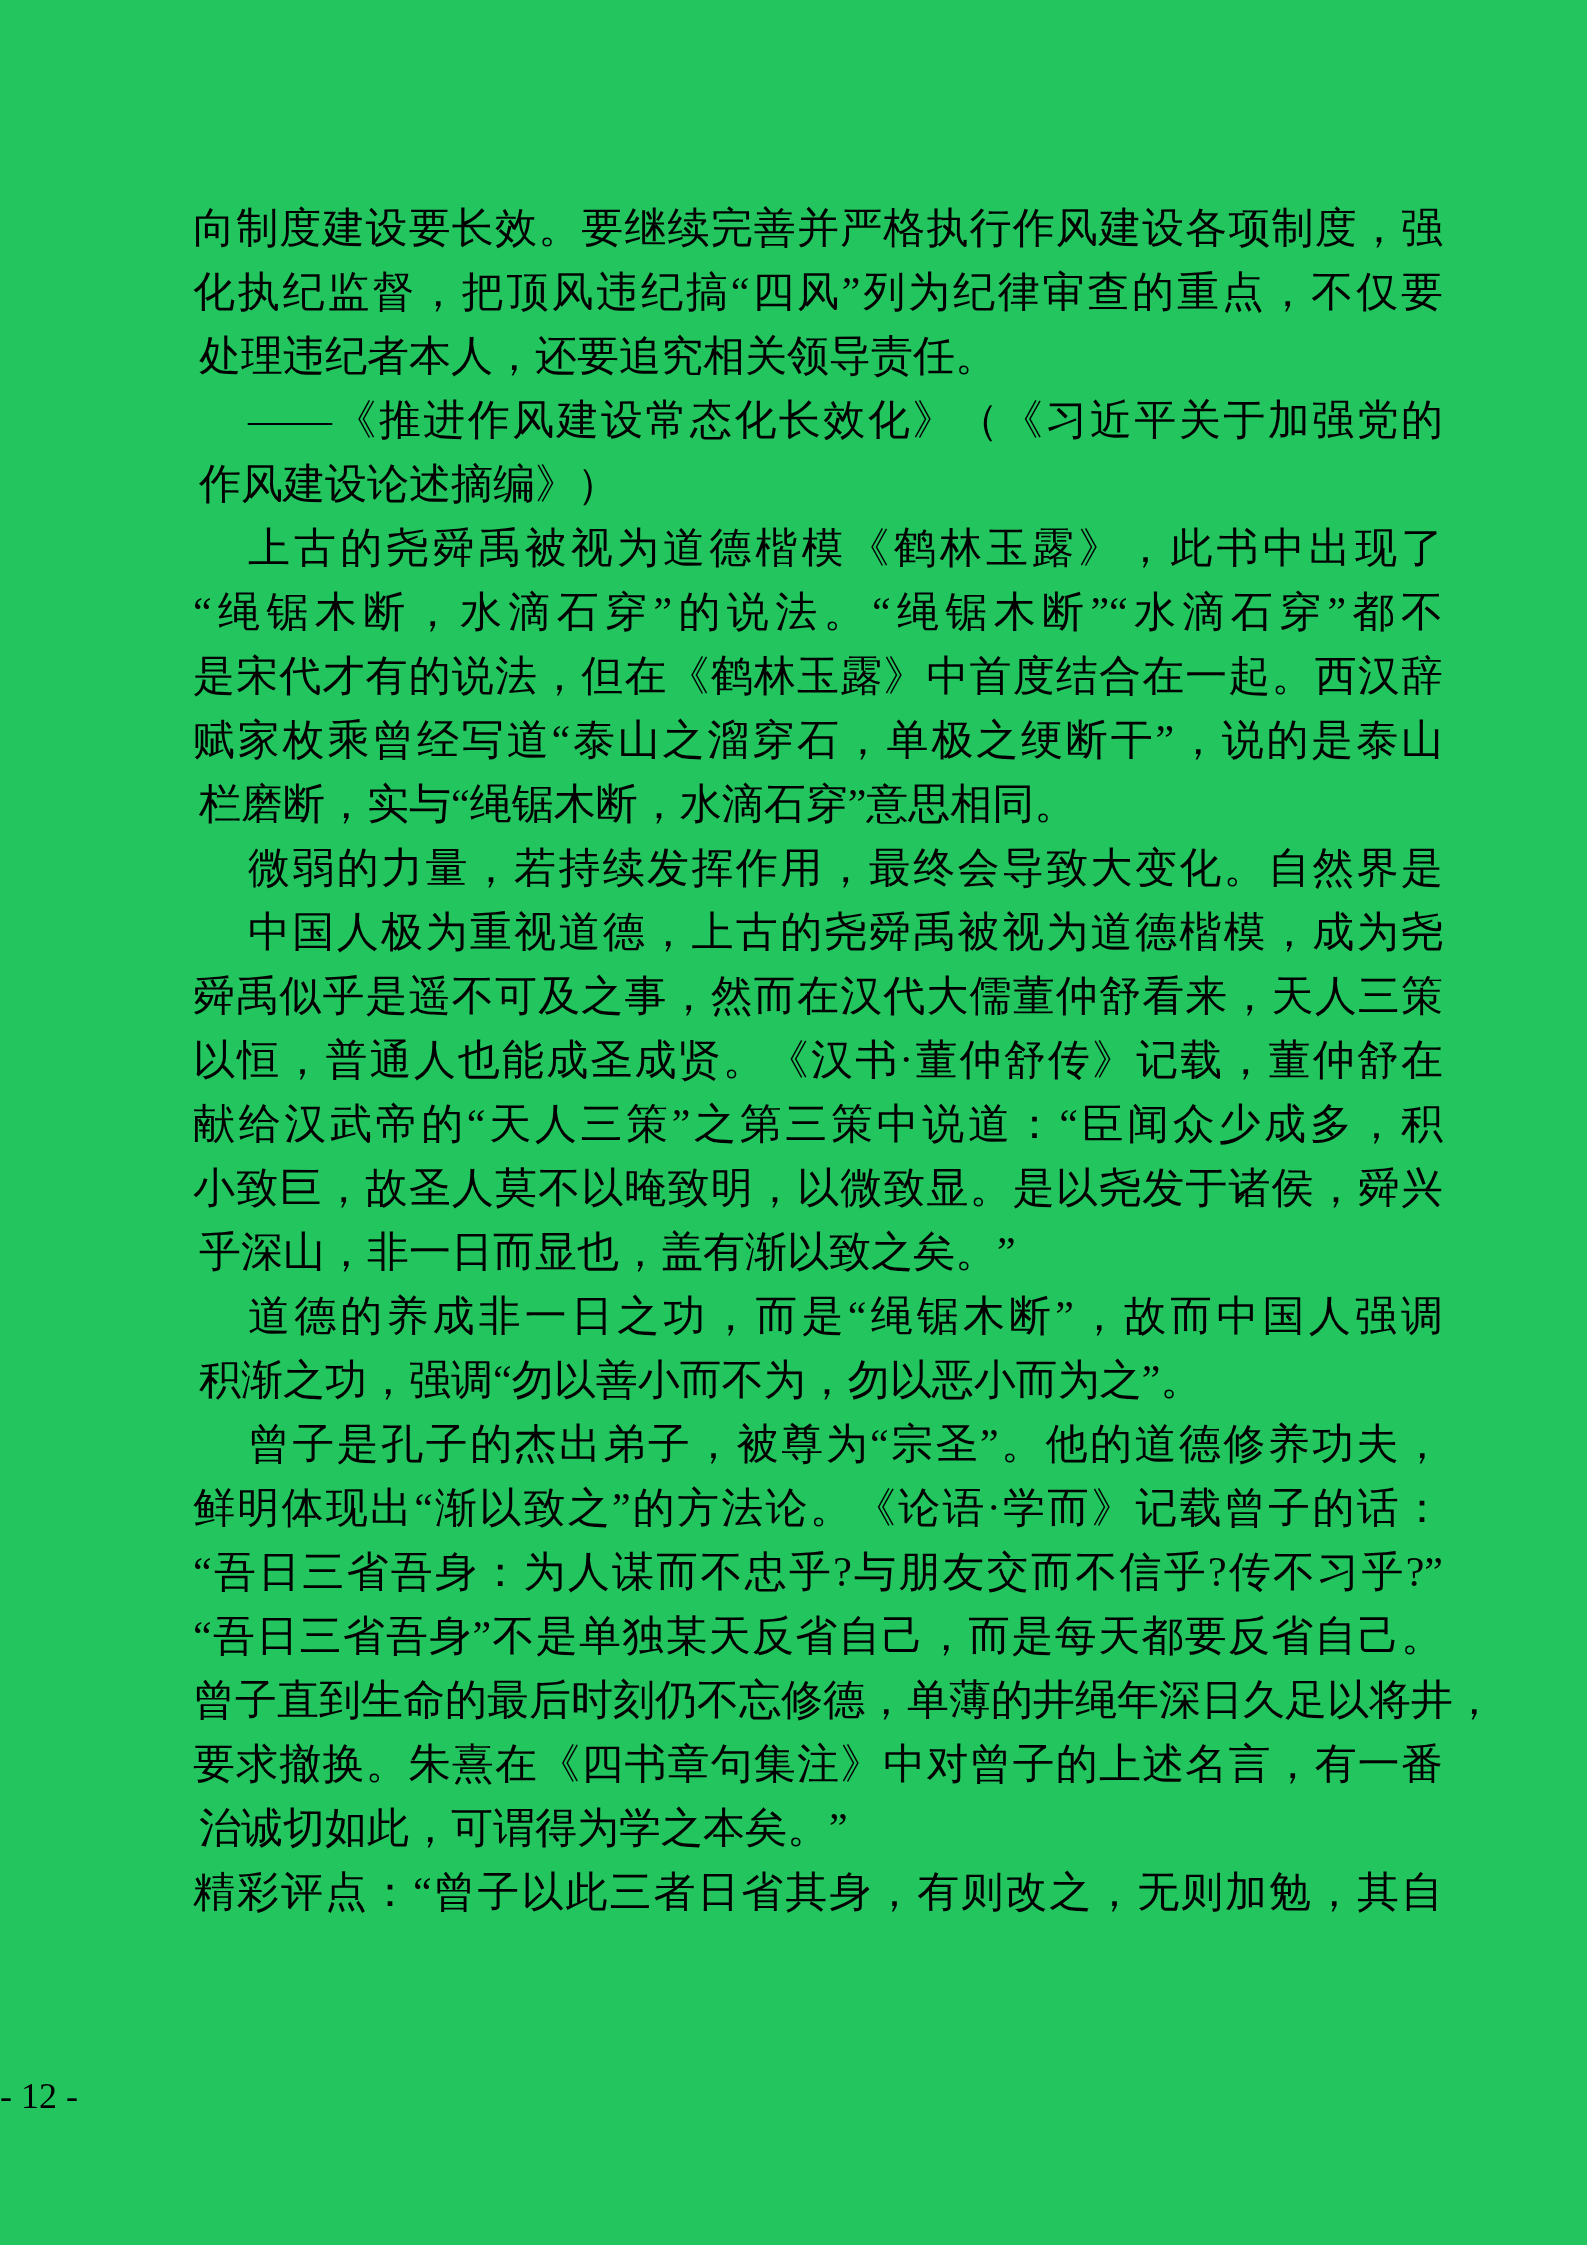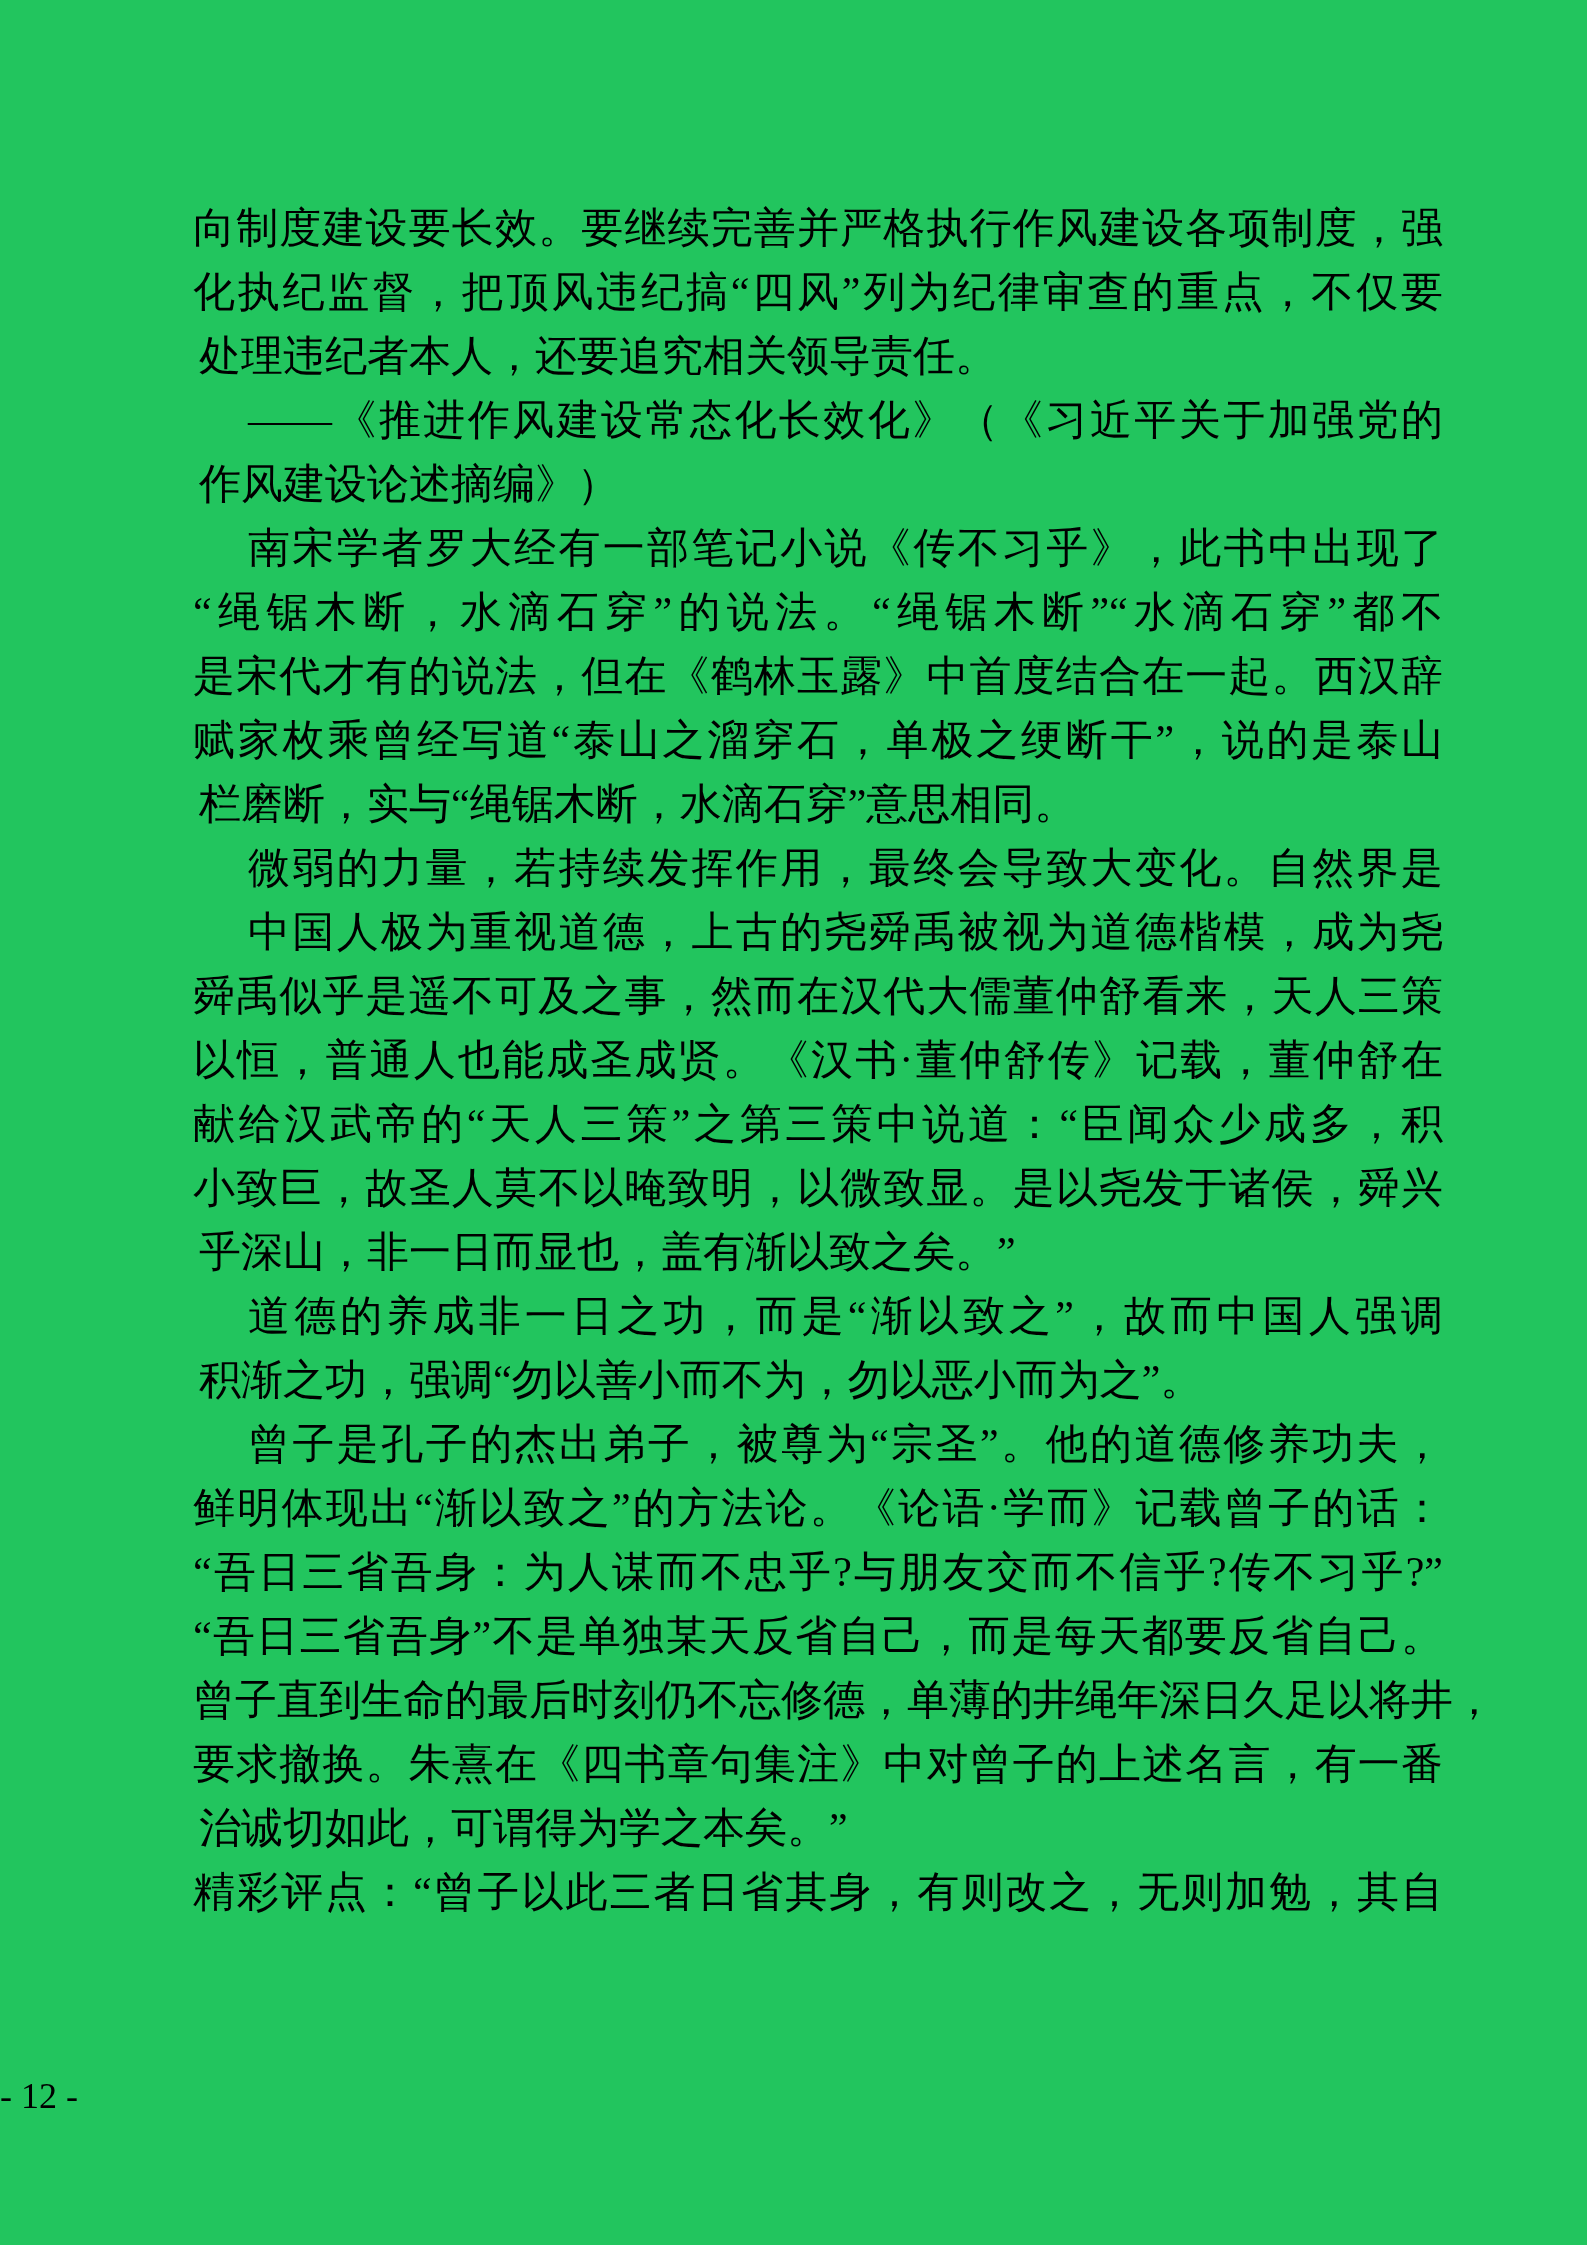--- a/index.html
+++ b/index.html
@@ -52,33 +52,33 @@
 </head>
 <body>
 
 <div class="page">
   <div class="content">
       <div class="line">向制度建设要长效。要继续完善并严格执行作风建设各项制度，强</div>
       <div class="line">化执纪监督，把顶风违纪搞“四风”列为纪律审查的重点，不仅要</div>
       <div class="line end">处理违纪者本人，还要追究相关领导责任。</div>
       <div class="line indent">——《推进作风建设常态化长效化》（《习近平关于加强党的</div>
       <div class="line end">作风建设论述摘编》）</div>
-      <div class="line indent">南宋学者罗大经有一部笔记小说《传不习乎》，此书中出现了</div>
+      <div class="line indent">上古的尧舜禹被视为道德楷模《鹤林玉露》，此书中出现了</div>
       <div class="line">“绳锯木断，水滴石穿”的说法。“绳锯木断”“水滴石穿”都不</div>
       <div class="line">是宋代才有的说法，但在《鹤林玉露》中首度结合在一起。西汉辞</div>
       <div class="line">赋家枚乘曾经写道“泰山之溜穿石，单极之绠断干”，说的是泰山</div>
       <div class="line end">栏磨断，实与“绳锯木断，水滴石穿”意思相同。</div>
       <div class="line indent">微弱的力量，若持续发挥作用，最终会导致大变化。自然界是</div>
       <div class="line indent">中国人极为重视道德，上古的尧舜禹被视为道德楷模，成为尧</div>
       <div class="line">舜禹似乎是遥不可及之事，然而在汉代大儒董仲舒看来，天人三策</div>
       <div class="line">以恒，普通人也能成圣成贤。《汉书·董仲舒传》记载，董仲舒在</div>
       <div class="line">献给汉武帝的“天人三策”之第三策中说道：“臣闻众少成多，积</div>
       <div class="line">小致巨，故圣人莫不以晻致明，以微致显。是以尧发于诸侯，舜兴</div>
       <div class="line end">乎深山，非一日而显也，盖有渐以致之矣。”</div>
-      <div class="line indent">道德的养成非一日之功，而是“渐以致之”，故而中国人强调</div>
+      <div class="line indent">道德的养成非一日之功，而是“绳锯木断”，故而中国人强调</div>
       <div class="line end">积渐之功，强调“勿以善小而不为，勿以恶小而为之”。</div>
       <div class="line indent">曾子是孔子的杰出弟子，被尊为“宗圣”。他的道德修养功夫，</div>
       <div class="line">鲜明体现出“渐以致之”的方法论。《论语·学而》记载曾子的话：</div>
       <div class="line">“吾日三省吾身：为人谋而不忠乎?与朋友交而不信乎?传不习乎?”</div>
       <div class="line">“吾日三省吾身”不是单独某天反省自己，而是每天都要反省自己。</div>
       <div class="line">曾子直到生命的最后时刻仍不忘修德，单薄的井绳年深日久足以将井，</div>
       <div class="line">要求撤换。朱熹在《四书章句集注》中对曾子的上述名言，有一番</div>
       <div class="line end">治诚切如此，可谓得为学之本矣。”</div>
       <div class="line">精彩评点：“曾子以此三者日省其身，有则改之，无则加勉，其自</div>
     </div>

